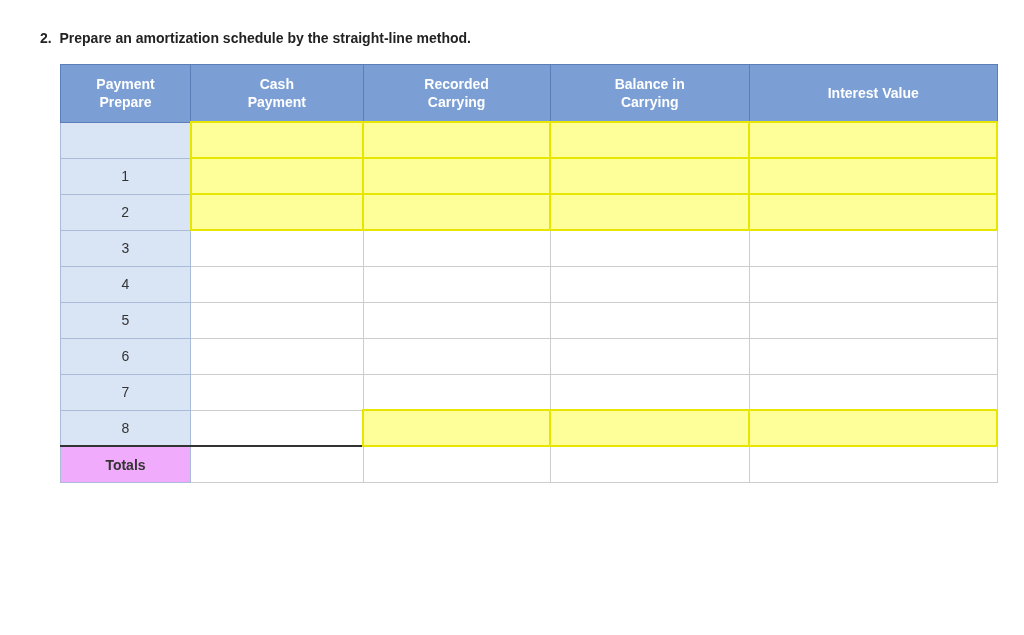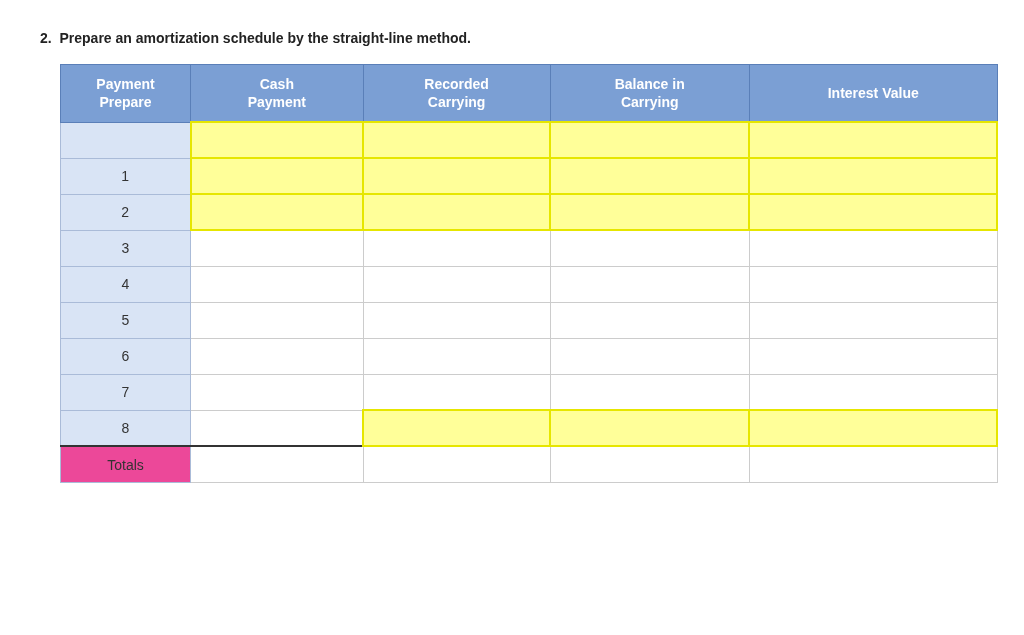--- a/index.html
+++ b/index.html
@@ -56,23 +56,23 @@
     
     td.payment-num {
       background-color: #d9e4f5;
       border: 1px solid #aabbd8;
       font-weight: normal;
       width: 130px;
     }
 
     
     td.totals-label {
-      background-color: #ec4899;
+      background-color: #f0abfc;
       border: 1px solid #aabbd8;
-      font-weight: normal;
+      font-weight: bold;
       border-top: 2.5px solid #333;
     }
 
     
     td.input-cell {
       background-color: #ffff99;
       border: 2px solid #e6e600;
     }
 
     

